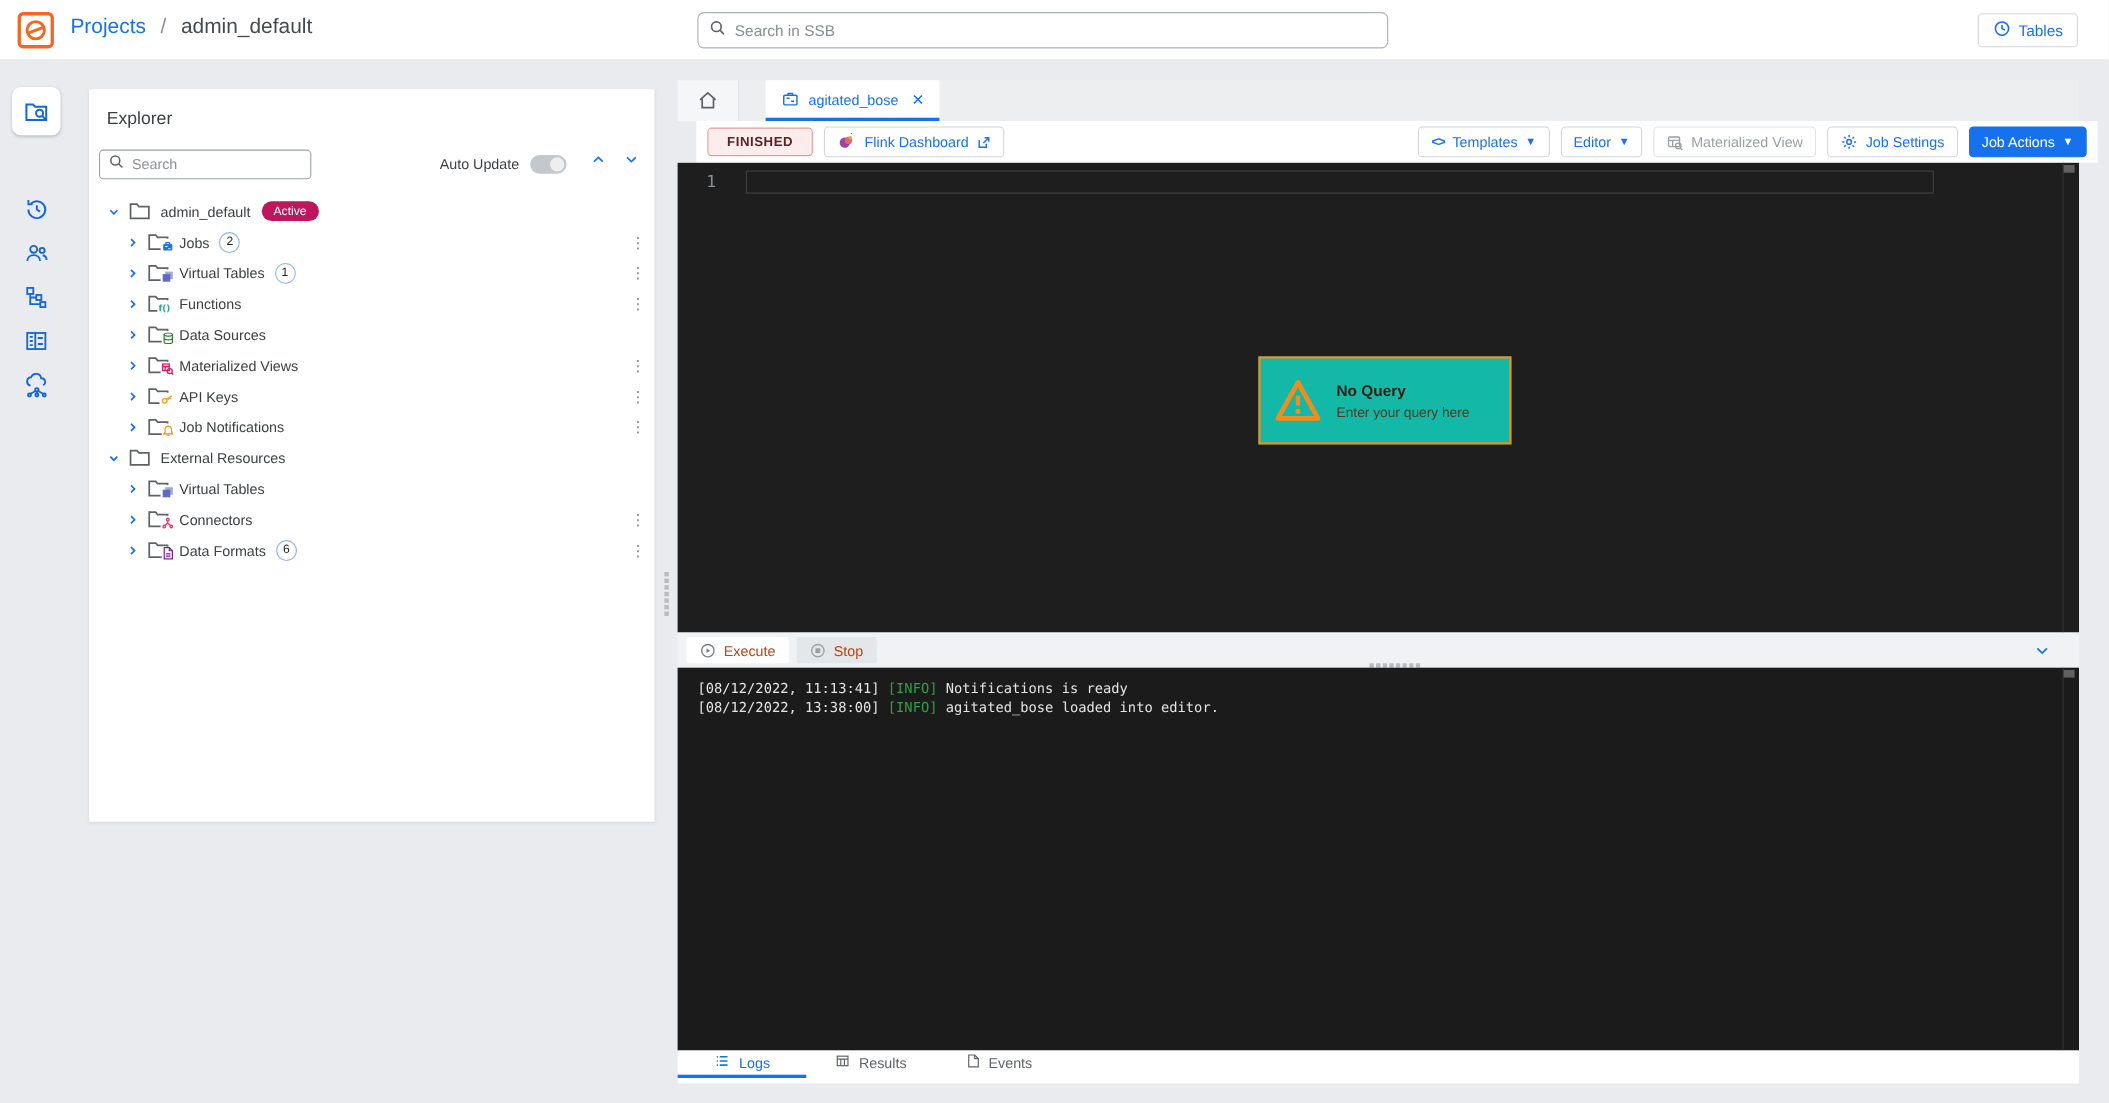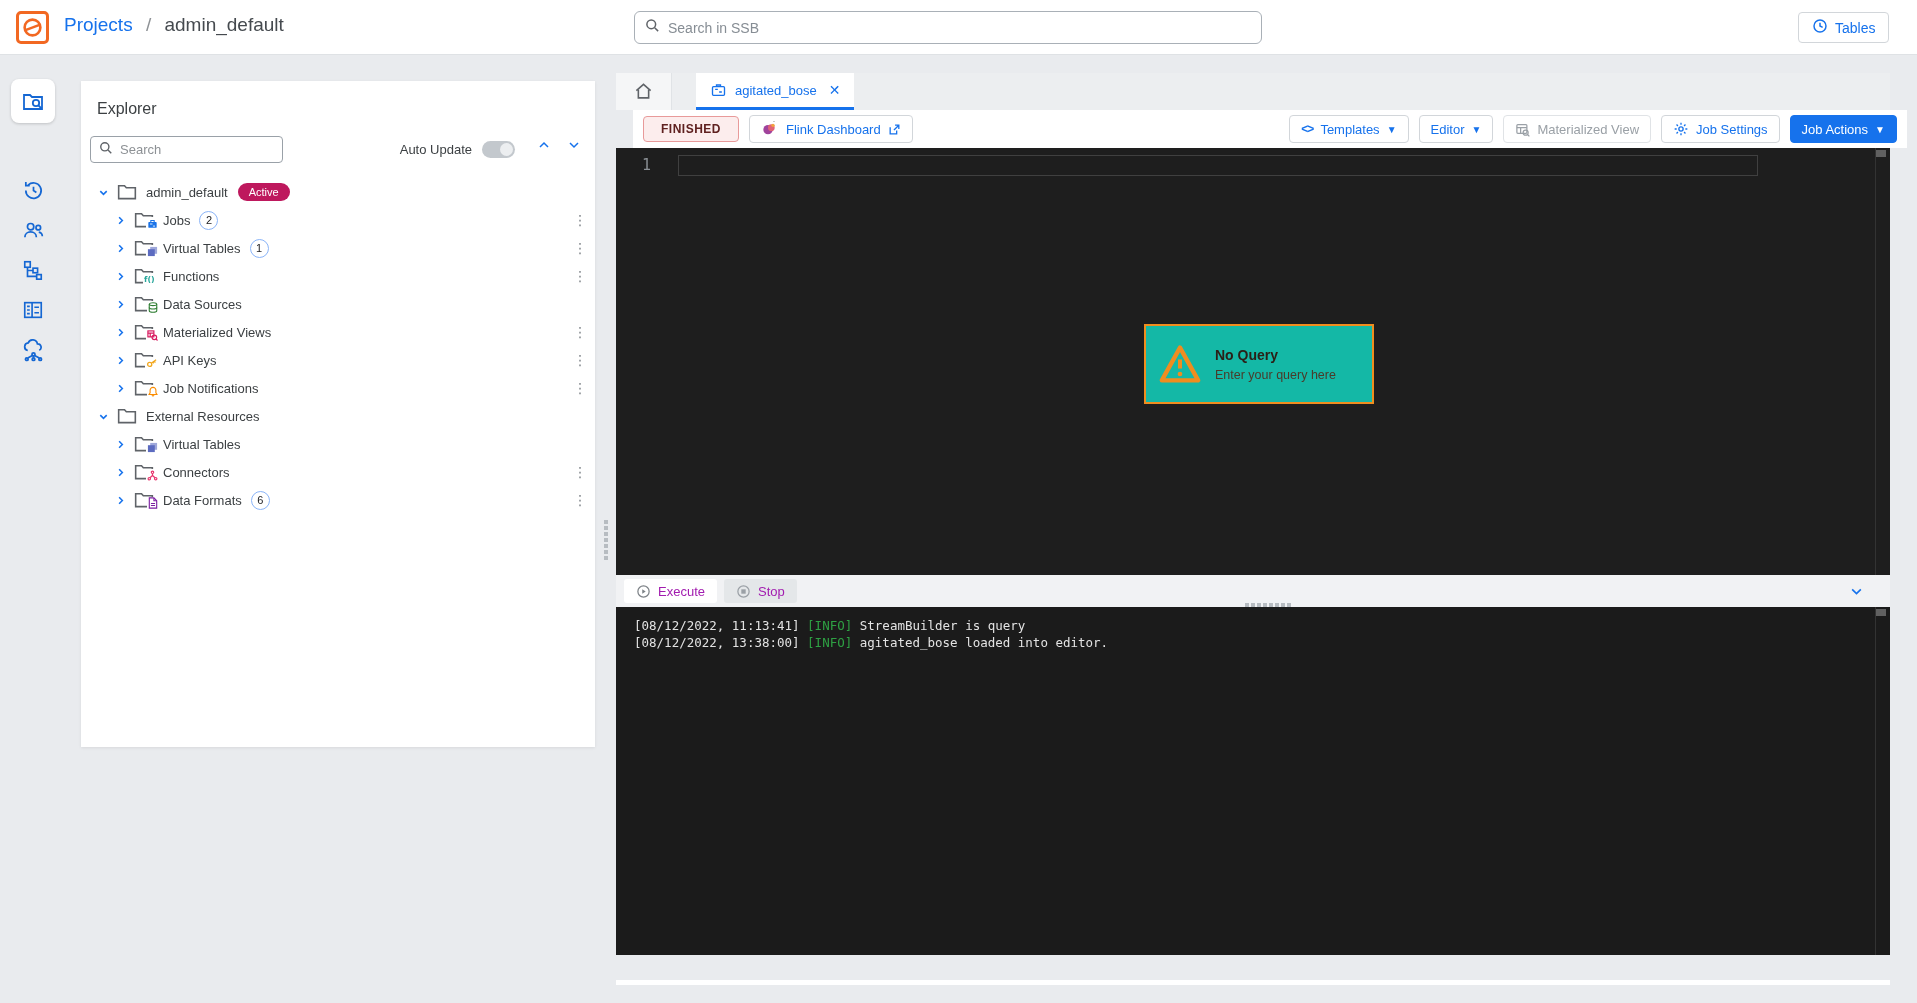--- a/index.html
+++ b/index.html
@@ -90,21 +90,21 @@
   #editor-vline { position:absolute; right:14px; top:0; width:1px; height:427px; background:#333; }
 
   #noquery { position:absolute; left:528px; top:176px; width:230px; height:80px; background:#14b8a6;
     border:2px solid #ef8d1f; display:flex; align-items:center; padding:0 12px; gap:13px; }
   #noquery .txt .t1 { font-size:14px; font-weight:bold; color:#2b2017; margin-bottom:5px; }
   #noquery .txt .t2 { font-size:12.5px; color:#4a3b2a; }
 
   #runbar { position:absolute; left:0; top:502px; width:1274px; height:32px; background:#f1f2f4;
     display:flex; align-items:center; padding:0 8px; gap:7px; }
   .runbtn { height:24px; border-radius:3px; display:flex; align-items:center; gap:7px; padding:0 12px;
-    font-size:13px; color:#a21caf; cursor:default; }
+    font-size:13px; color:#c2410c; cursor:default; }
   .runbtn.execute { background:#fff; }
   .runbtn.stop { background:#e4e7e9; }
   #runbar .flex { flex:1; }
   #panel-collapse { margin-right:18px; cursor:pointer; display:flex; }
 
   #drag-h { position:absolute; left:629px; top:530px; display:flex; gap:2px; }
   #drag-h i { width:4px; height:4px; background:#b7bcc1; display:block; }
 
   #logpanel { position:absolute; left:0; top:534px; width:1274px; height:348px; background:#1b1b1b;
     font-family:"DejaVu Sans Mono", monospace; font-size:12.5px; color:#e3e3e3; }
@@ -543,25 +543,47 @@
       <i></i>
       <i></i>
       <i></i>
       <i></i>
       <i></i>
       <i></i>
       <i></i>
     </div>
 
   <div id="logpanel">
-    <div id="log-lines"><div><span>[08/12/2022, 11:13:41] </span><span class="log-level">[INFO]</span><span> StreamBuilder is query</span></div><div><span>[08/12/2022, 13:38:00] </span><span class="log-level">[INFO]</span><span> agitated_bose loaded into editor.</span></div></div>
+    <div id="log-lines"><div><span>[08/12/2022, 11:13:41] </span><span class="log-level">[INFO]</span><span> Notifications is ready</span></div><div><span>[08/12/2022, 13:38:00] </span><span class="log-level">[INFO]</span><span> agitated_bose loaded into editor.</span></div></div>
     <div id="log-vline"></div>
     <div id="log-scroll-thumb"></div>
   </div>
 
+  <div id="bottom-tabs">
+      <div class="btab active">
+        <span><svg width="15" height="13" viewBox="0 0 24 24" fill="none" stroke="#1672ec" stroke-width="2.6">
+            <path d="M3 5 h2 M8 5 h13 M3 12 h2 M8 12 h13 M3 19 h2 M8 19 h13"></path>
+          </svg></span>
+        <span>Logs</span>
+      </div>
+      <div class="btab">
+        <span><svg width="14" height="13" viewBox="0 0 24 24" fill="none" stroke="#5f6368" stroke-width="2">
+            <rect x="3" y="4" width="18" height="16"></rect>
+            <path d="M3 9 h18 M9 9 v11 M15 9 v11"></path>
+          </svg></span>
+        <span>Results</span>
+      </div>
+      <div class="btab">
+        <span><svg width="12" height="13" viewBox="0 0 20 24" fill="none" stroke="#5f6368" stroke-width="2">
+            <path d="M2 2 h10 l6 6 v14 H2 z"></path>
+            <path d="M12 2 v6 h6"></path>
+          </svg></span>
+        <span>Events</span>
+      </div>
+    </div>
   <div id="bottom-strip"></div>
 </div>
 
 <div id="drag-v">
     <i></i>
     <i></i>
     <i></i>
     <i></i>
     <i></i>
     <i></i>

